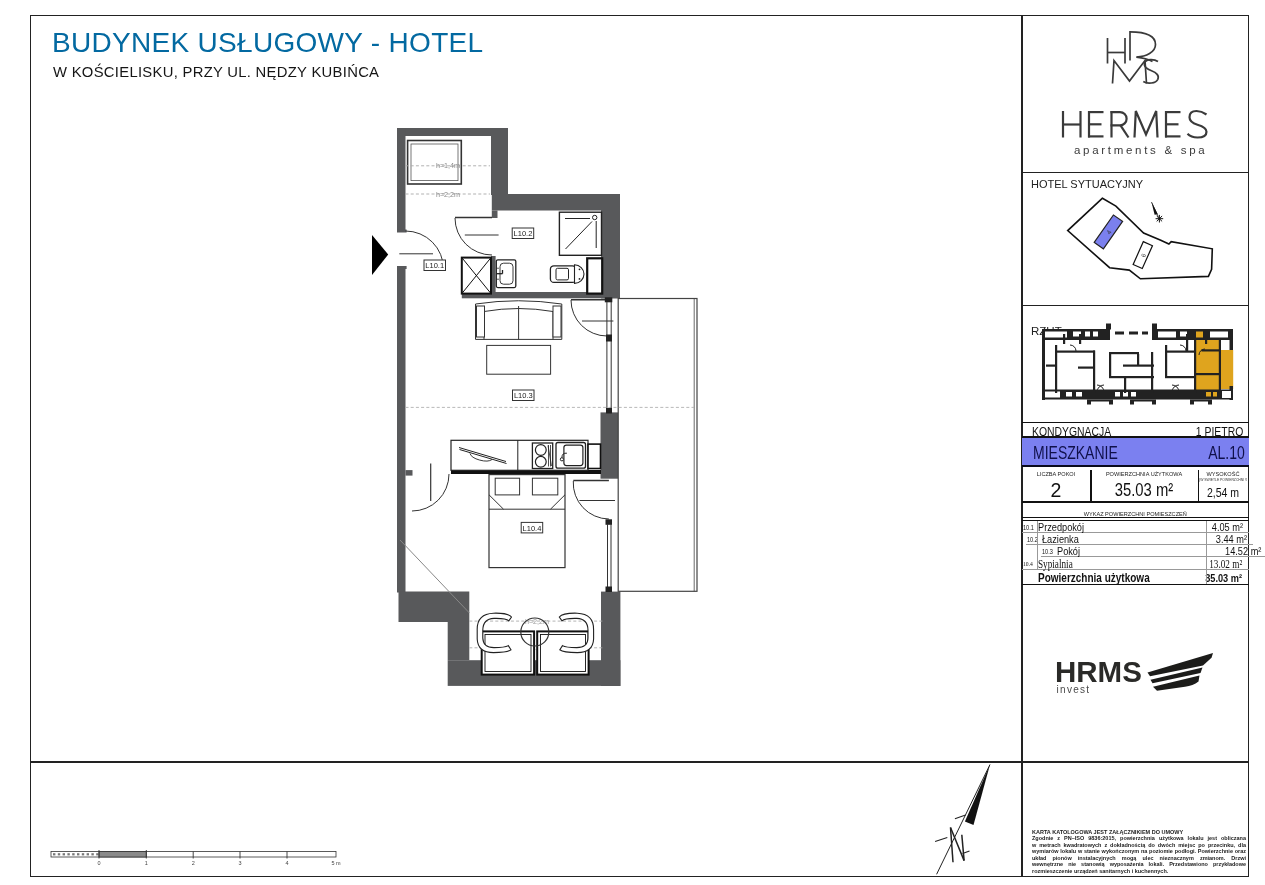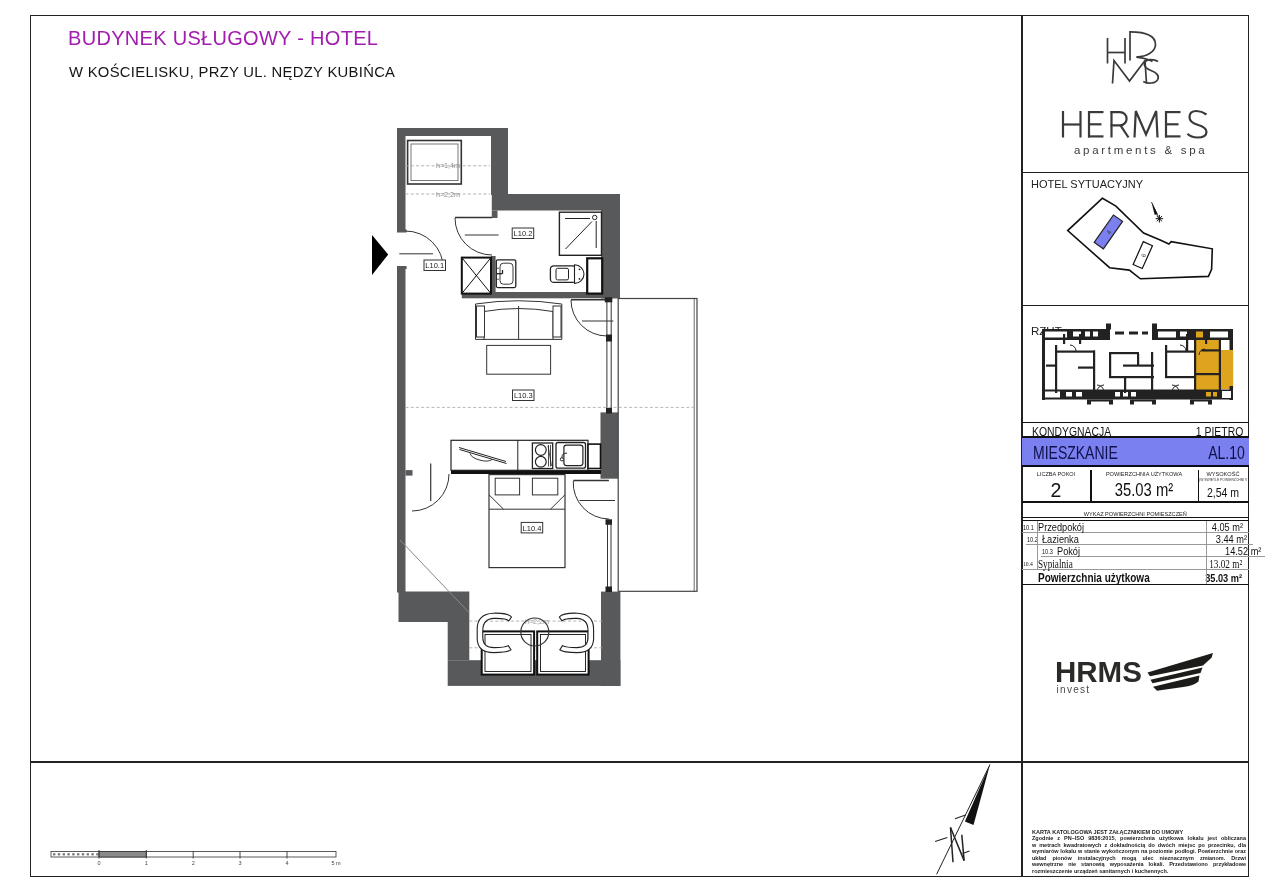--- a/index.html
+++ b/index.html
@@ -15,23 +15,23 @@
 <div class="abs" style="left:30px;top:15px;width:1219px;height:862px;border:1.5px solid #222;box-sizing:border-box;"></div>
 
 <div class="abs" style="left:1021px;top:15px;width:1.5px;height:862px;background:#222;"></div>
 
 <div class="abs" style="left:30px;top:761px;width:1219px;height:1.5px;background:#222;"></div>
 
 <div class="abs" style="left:1022px;top:172px;width:227px;height:1px;background:#222;"></div>
 
 <div class="abs" style="left:1022px;top:305px;width:227px;height:1px;background:#222;"></div>
 
-<div class="abs" style="left:52px;top:26.5px;font-size:20px;letter-spacing:0.3px;color:#a21caf;margin-left:16px;">BUDYNEK USŁUGOWY - HOTEL</div>
-
-<div class="abs" style="left:53px;top:64px;font-size:14.8px;letter-spacing:0.3px;color:#151515;margin-left:16px;">W KOŚCIELISKU, PRZY UL. NĘDZY KUBIŃCA</div>
+<div class="abs" style="left:52px;top:26.5px;font-size:28px;letter-spacing:0.3px;color:#0369a1;">BUDYNEK USŁUGOWY - HOTEL</div>
+
+<div class="abs" style="left:53px;top:64px;font-size:14.8px;letter-spacing:0.3px;color:#151515;">W KOŚCIELISKU, PRZY UL. NĘDZY KUBIŃCA</div>
 
 <div class="abs" style="left:1031px;top:178px;font-size:11px;color:#222;">HOTEL SYTUACYJNY</div>
 
 <div class="abs" style="left:1031px;top:308px;font-size:11.5px;color:#222;margin-top:17px;">RZUT</div>
 
 <svg class="abs" style="left:0;top:0;" width="1265" height="885" viewBox="0 0 1265 885" xmlns="http://www.w3.org/2000/svg">
 <defs></defs>
 <g id="plan" fill="none" stroke="none">
 
   <rect x="397" y="128" width="111" height="8" fill="#58595b"></rect>

